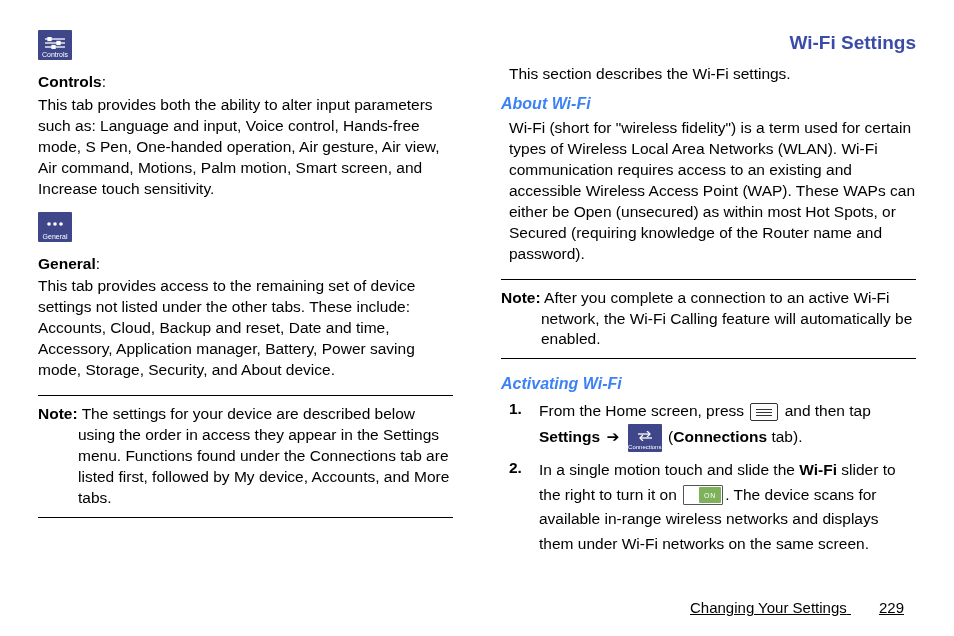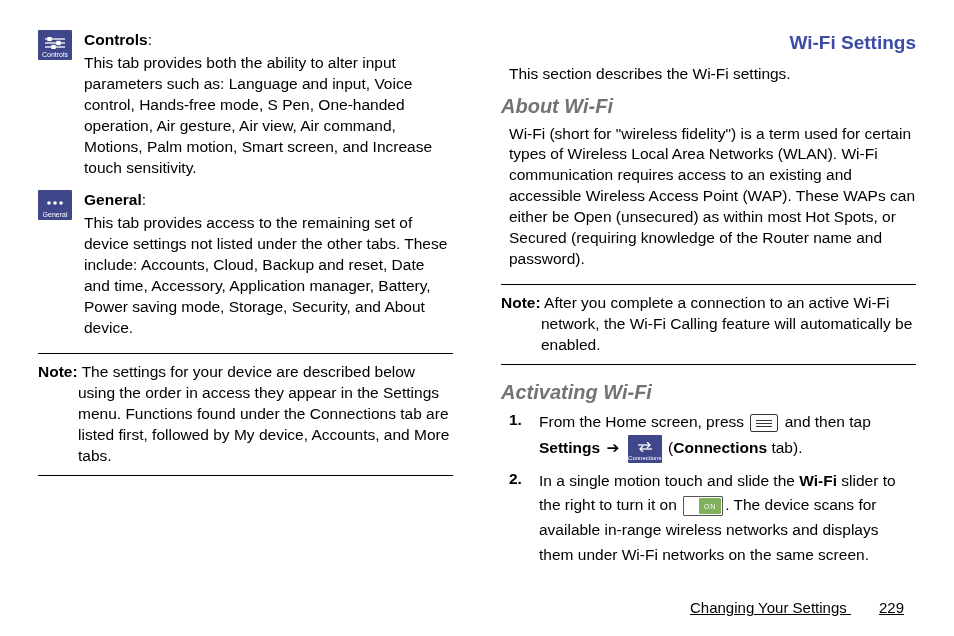--- a/index.html
+++ b/index.html
@@ -20,20 +20,21 @@
     }
     .col {
       flex: 1;
       min-width: 0;
     }
     .tab-section {
       display: flex;
       align-items: flex-start;
       gap: 12px;
       margin-bottom: 12px;
+      flex-direction: column;
     }
     .tab-icon {
       width: 34px;
       height: 30px;
       background: #3f478a;
       color: #fff;
       font-size: 7px;
       display: flex;
       flex-direction: column;
       align-items: center;
@@ -96,22 +97,22 @@
       margin-bottom: 4px;
       text-align: right;
     }
     .section-intro {
       margin: 8px 0 8px 8px;
     }
     .subhead {
       font-family: Verdana, Arial, sans-serif;
       font-style: italic;
       font-weight: bold;
-      color: #737373;
-      font-size: 20px;
+      color: #3b82f6;
+      font-size: 16px;
       margin: 4px 0 4px 0;
     }
     .para {
       margin: 0 0 8px 8px;
     }
     .ol {
       list-style: none;
       margin-left: 8px;
     }
     .ol li {

